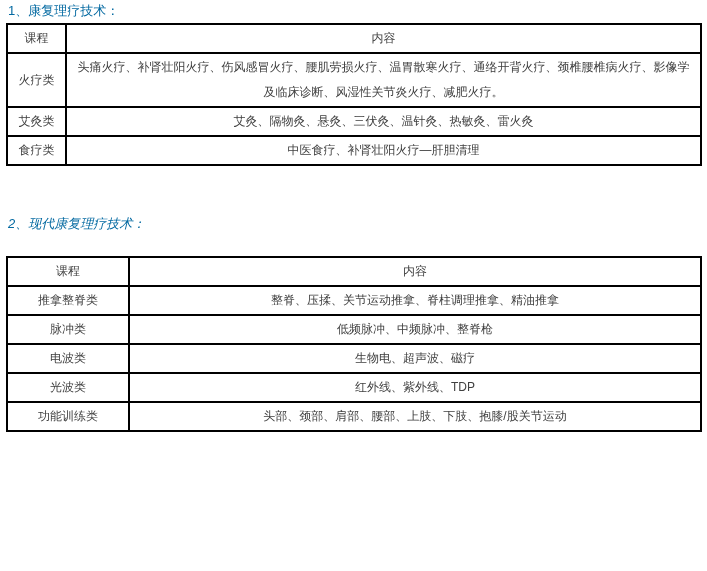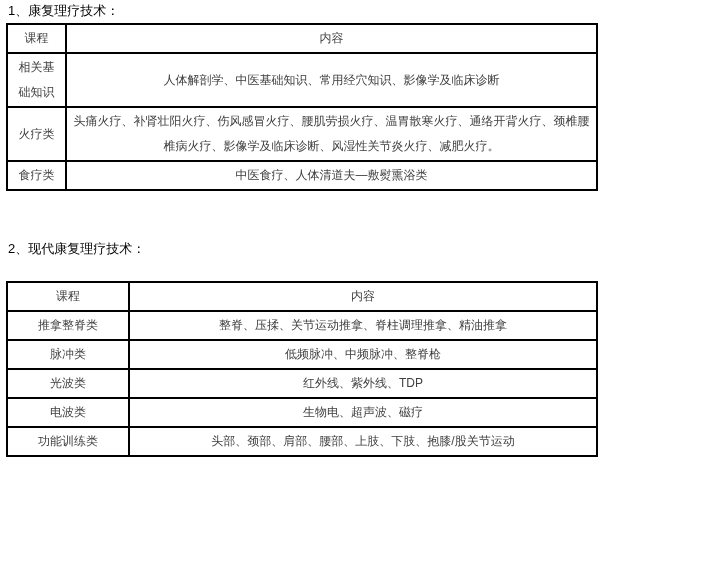--- a/index.html
+++ b/index.html
@@ -8,37 +8,38 @@
     background: #ffffff;
   }
   body {
     width: 707px;
     height: 571px;
     font-family: "Liberation Sans", sans-serif;
     overflow: hidden;
   }
   .doc-title {
     font-size: 13px;
-    color: #000000;
+    color: #0369a1;
     margin: 0 0 0 8px;
     line-height: 15px;
   }
   .title-1 {
     padding-top: 3px;
     margin-bottom: 5px;
   }
   .title-2 {
     margin-top: 50px;
     margin-bottom: 25px;
+    font-style: italic;
   }
   table.course-table {
     border-collapse: collapse;
     table-layout: fixed;
     margin-left: 6px;
-    width: 592px;
+    width: 696px;
     border-radius: 29px;
   }
   .course-table th,
   .course-table td {
     border: 2px solid #000000;
     font-size: 12px;
     font-weight: normal;
     color: #404040;
     text-align: center;
     line-height: 25px;
@@ -61,30 +62,30 @@
         <col class="col-content">
       </colgroup>
     <thead>
       <tr>
         <th>课程</th>
         <th>内容</th>
       </tr>
     </thead>
     <tbody>
       <tr>
-        <td>相关基础知识</td>
-        <td>人体解剖学、中医基础知识、常用经穴知识、影像学及临床诊断</td>
-      </tr>
-      <tr>
         <td>火疗类</td>
         <td>头痛火疗、补肾壮阳火疗、伤风感冒火疗、腰肌劳损火疗、温胃散寒火疗、通络开背火疗、颈椎腰椎病火疗、影像学及临床诊断、风湿性关节炎火疗、减肥火疗。</td>
       </tr>
       <tr>
+        <td>艾灸类</td>
+        <td>艾灸、隔物灸、悬灸、三伏灸、温针灸、热敏灸、雷火灸</td>
+      </tr>
+      <tr>
         <td>食疗类</td>
-        <td>中医食疗、人体清道夫—敷熨熏浴类</td>
+        <td>中医食疗、补肾壮阳火疗—肝胆清理</td>
       </tr>
     </tbody>
   </table>
 
   <p class="doc-title title-2">2、现代康复理疗技术：</p>
 
   <table class="course-table t2">
     <colgroup>
         <col class="col-course">
         <col class="col-content">
@@ -98,26 +99,26 @@
     <tbody>
       <tr>
         <td>推拿整脊类</td>
         <td>整脊、压揉、关节运动推拿、脊柱调理推拿、精油推拿</td>
       </tr>
       <tr>
         <td>脉冲类</td>
         <td>低频脉冲、中频脉冲、整脊枪</td>
       </tr>
       <tr>
+        <td>电波类</td>
+        <td>生物电、超声波、磁疗</td>
+      </tr>
+      <tr>
         <td>光波类</td>
         <td>红外线、紫外线、TDP</td>
-      </tr>
-      <tr>
-        <td>电波类</td>
-        <td>生物电、超声波、磁疗</td>
       </tr>
       <tr>
         <td>功能训练类</td>
         <td>头部、颈部、肩部、腰部、上肢、下肢、抱膝/股关节运动</td>
       </tr>
     </tbody>
   </table>
 
 </div>
 

